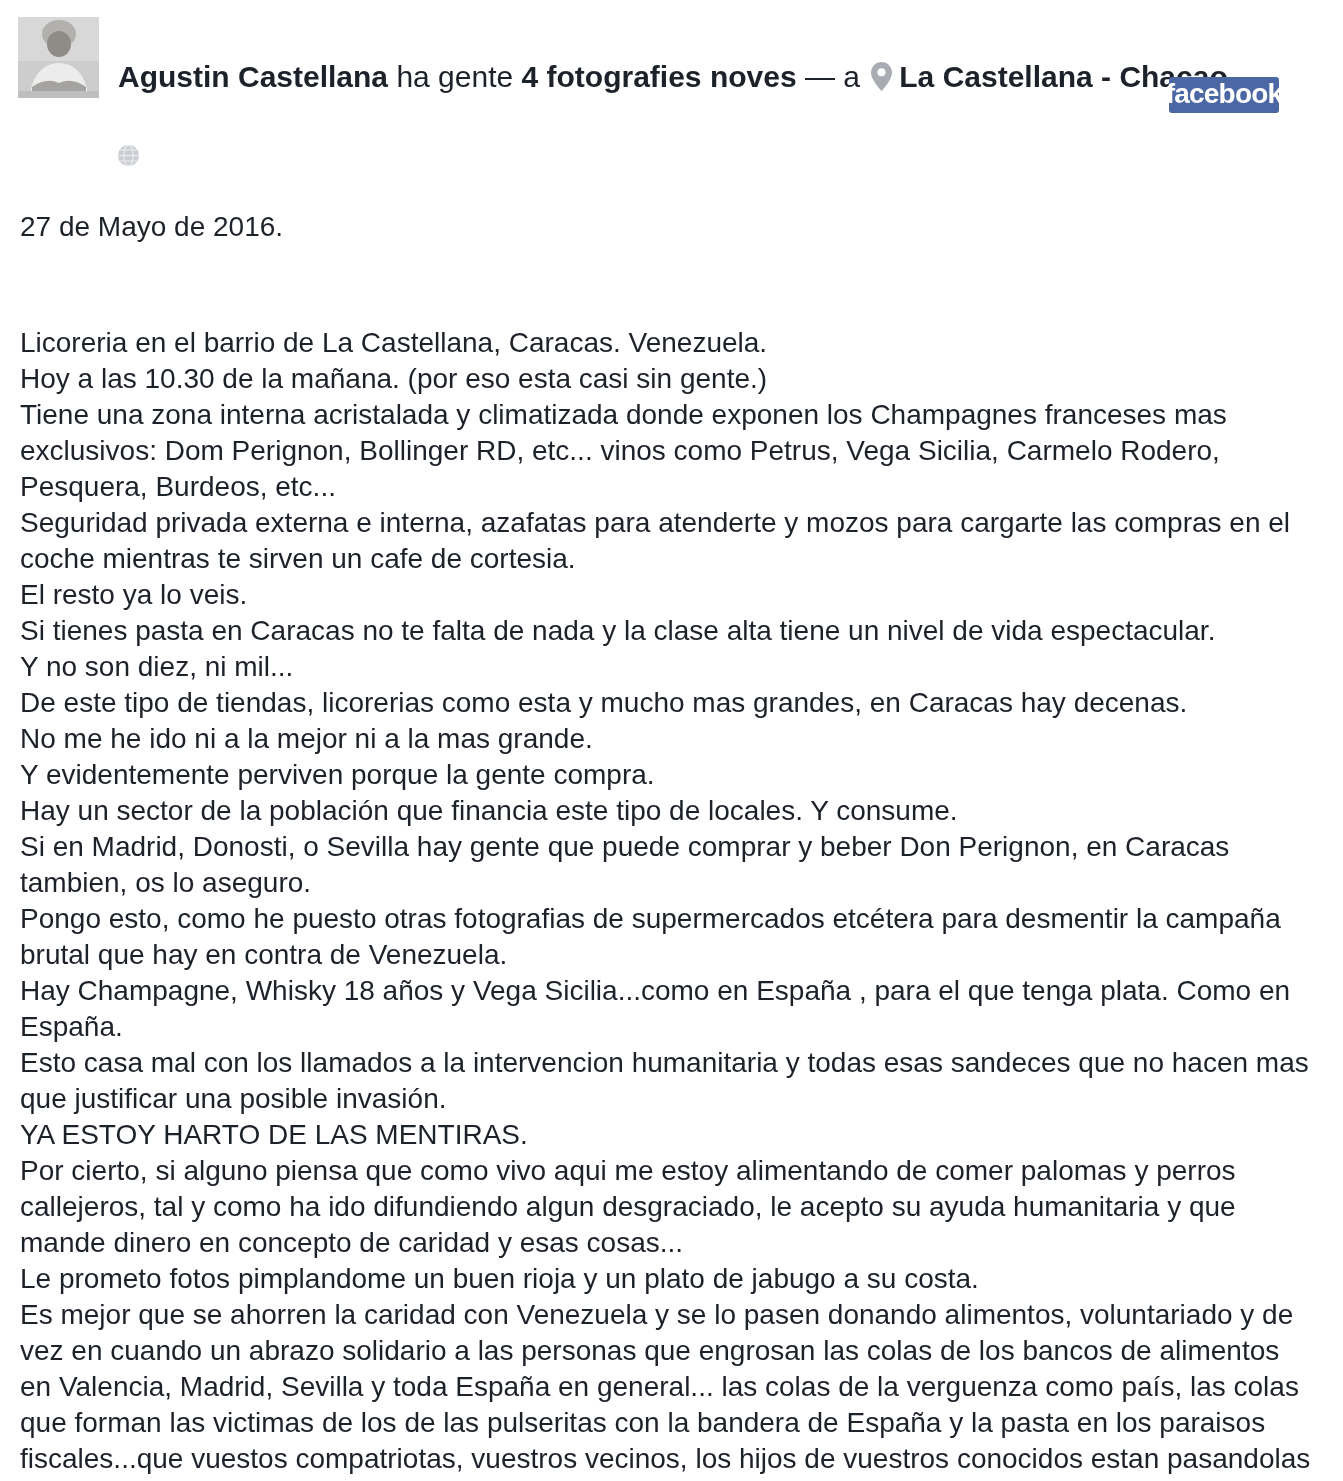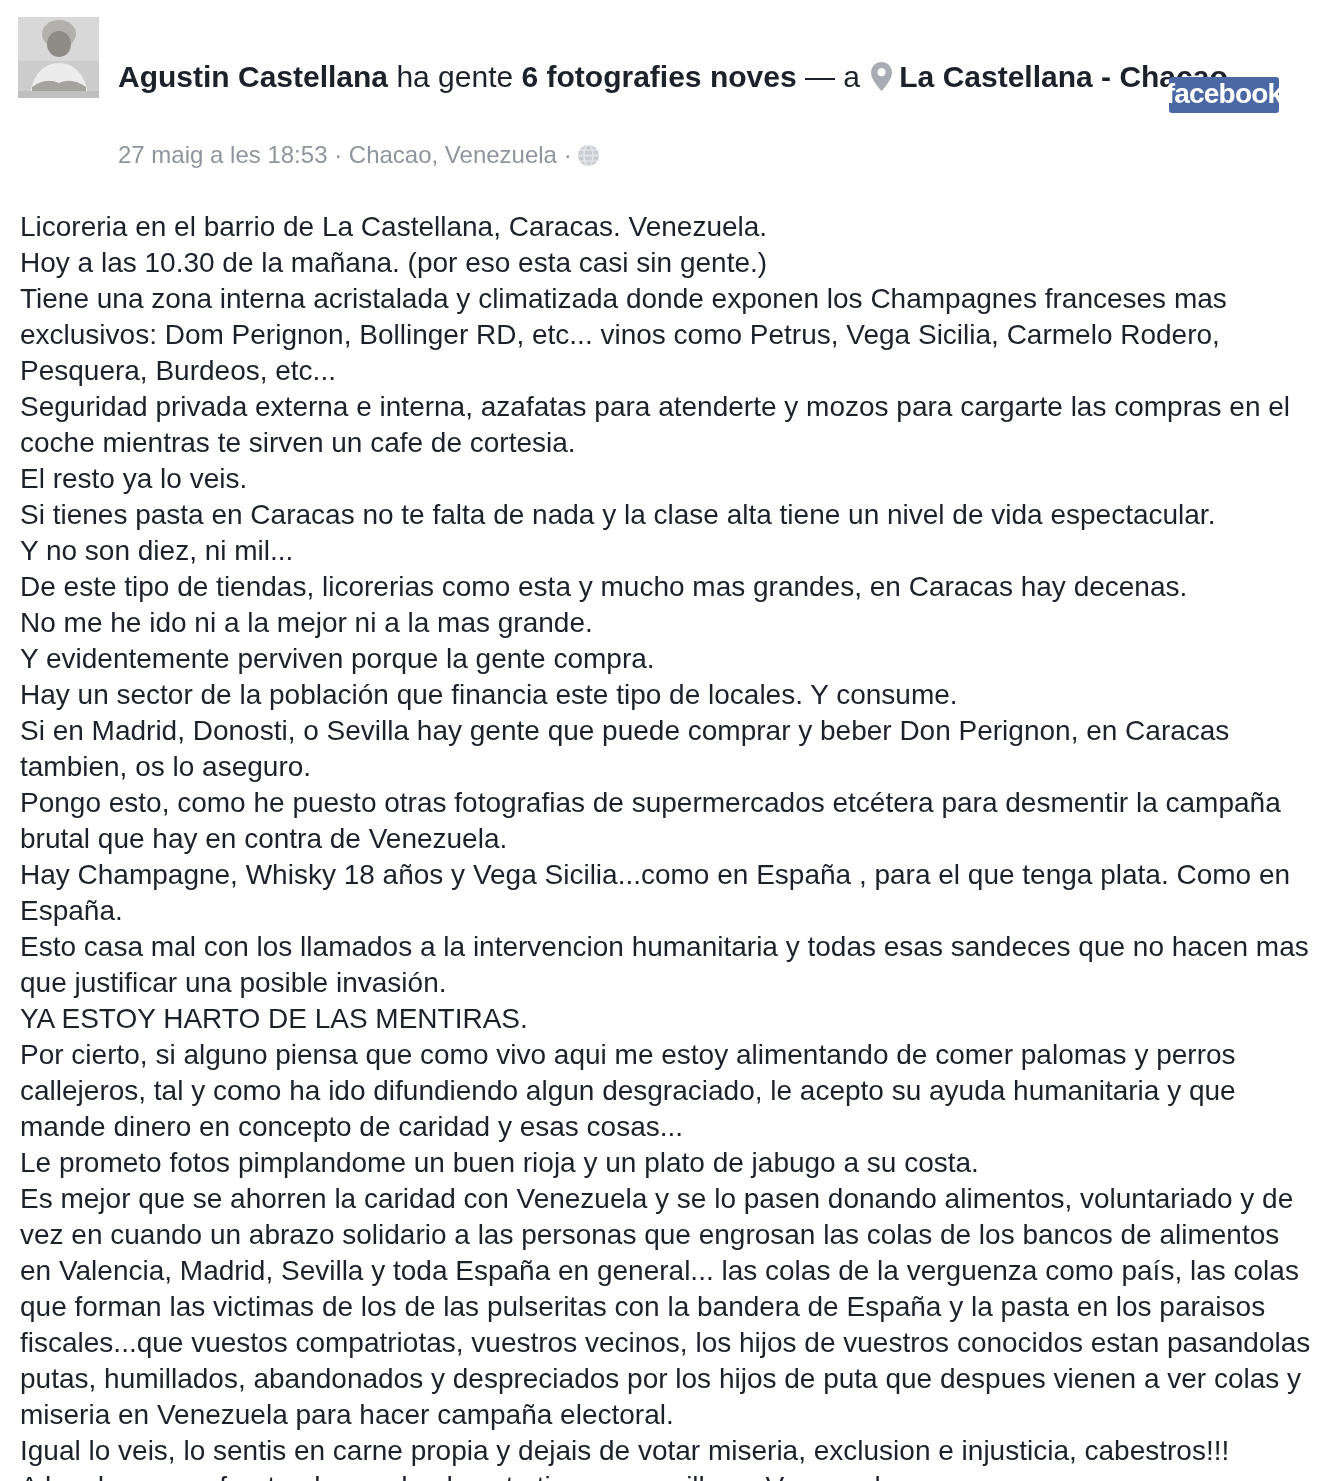--- a/index.html
+++ b/index.html
@@ -71,38 +71,39 @@
     <rect x="0" y="0" width="81" height="44" fill="#d8d8d8"></rect>
     <ellipse cx="41" cy="17" rx="17" ry="14" fill="#b3b1ae"></ellipse>
     <ellipse cx="41" cy="27" rx="12" ry="13" fill="#8f8c88"></ellipse>
     <path d="M12 81 C13 57 27 46 41 46 C55 46 69 57 70 81 Z" fill="#ececec"></path>
     <path d="M14 70 Q28 60 41 66 Q54 60 68 70 L68 78 L14 78 Z" fill="#a5a3a0"></path>
     <rect x="0" y="74" width="81" height="7" fill="#bfbfbf"></rect>
   </svg>
 </div>
 
 <div class="header-text">
-  <div class="name-line"><span class="b">Agustin Castellana</span><span> ha gente </span><span class="b">6 fotografies noves</span><span> — a </span><span class="pin"><svg width="21" height="29" viewBox="0 0 21 29">
+  <div class="name-line"><span class="b">Agustin Castellana</span><span> ha gente </span><span class="b">4 fotografies noves</span><span> — a </span><span class="pin"><svg width="21" height="29" viewBox="0 0 21 29">
           <path d="M10.5 0C4.7 0 0 4.7 0 10.5 0 18.4 10.5 29 10.5 29S21 18.4 21 10.5C21 4.7 16.3 0 10.5 0z" fill="#a9adb3"></path>
           <circle cx="10.5" cy="10.2" r="4" fill="#ffffff"></circle>
         </svg></span><span class="b">La Castellana - Chacao</span><span>.</span></div>
-  <div class="meta-line"><span>27 maig a les 18:53 · Chacao, Venezuela · </span><span class="globe"><svg width="21" height="21" viewBox="0 0 21 21">
+  <div class="meta-line"><span class="globe"><svg width="21" height="21" viewBox="0 0 21 21">
           <circle cx="10.5" cy="10.5" r="10.5" fill="#c9ccd1"></circle>
           <ellipse cx="10.5" cy="10.5" rx="4.6" ry="10.5" fill="none" stroke="#e4e6e9" stroke-width="1.6"></ellipse>
           <line x1="0.5" y1="10.5" x2="20.5" y2="10.5" stroke="#e4e6e9" stroke-width="1.6"></line>
           <line x1="2" y1="5" x2="19" y2="5" stroke="#e4e6e9" stroke-width="1.4"></line>
           <line x1="2" y1="16" x2="19" y2="16" stroke="#e4e6e9" stroke-width="1.4"></line>
         </svg></span></div>
 </div>
 
 <div class="fb-logo">
   <span>facebook</span>
 </div>
 
 <div class="post-body">
+  <div class="para-date">27 de Mayo de 2016.</div>
   <div class="para-main">Licoreria en el barrio de La Castellana, Caracas. Venezuela.
 Hoy a las 10.30 de la mañana. (por eso esta casi sin gente.)
 Tiene una zona interna acristalada y climatizada donde exponen los Champagnes franceses mas
 exclusivos: Dom Perignon, Bollinger RD, etc... vinos como Petrus, Vega Sicilia, Carmelo Rodero,
 Pesquera, Burdeos, etc...
 Seguridad privada externa e interna, azafatas para atenderte y mozos para cargarte las compras en el
 coche mientras te sirven un cafe de cortesia.
 El resto ya lo veis.
 Si tienes pasta en Caracas no te falta de nada y la clase alta tiene un nivel de vida espectacular.
 Y no son diez, ni mil...

